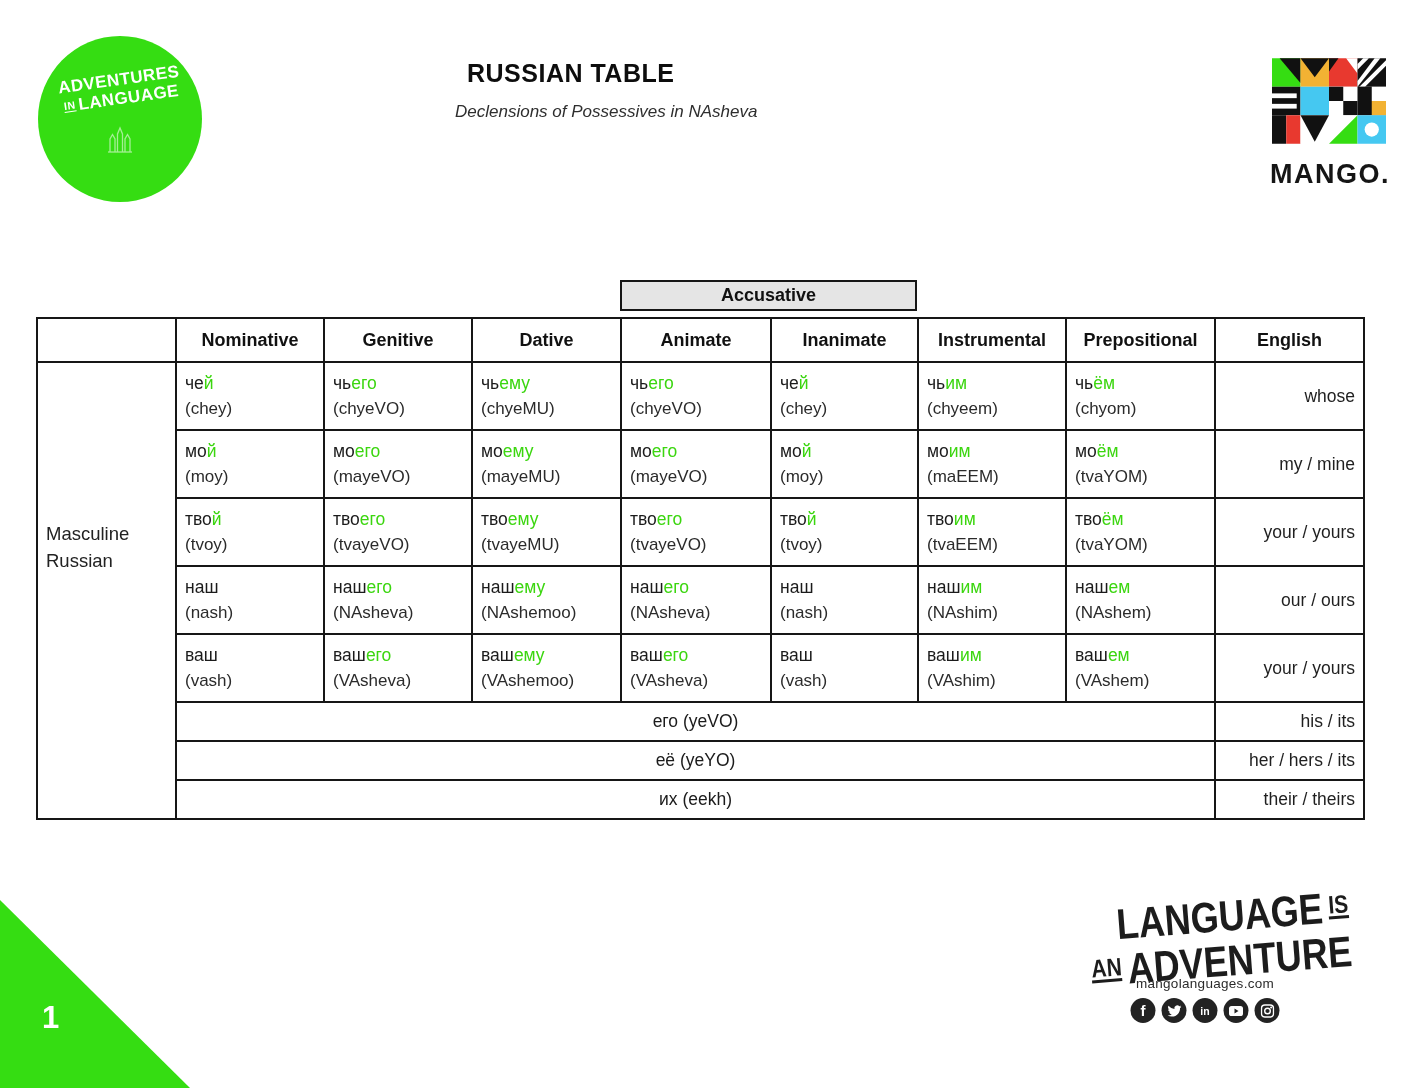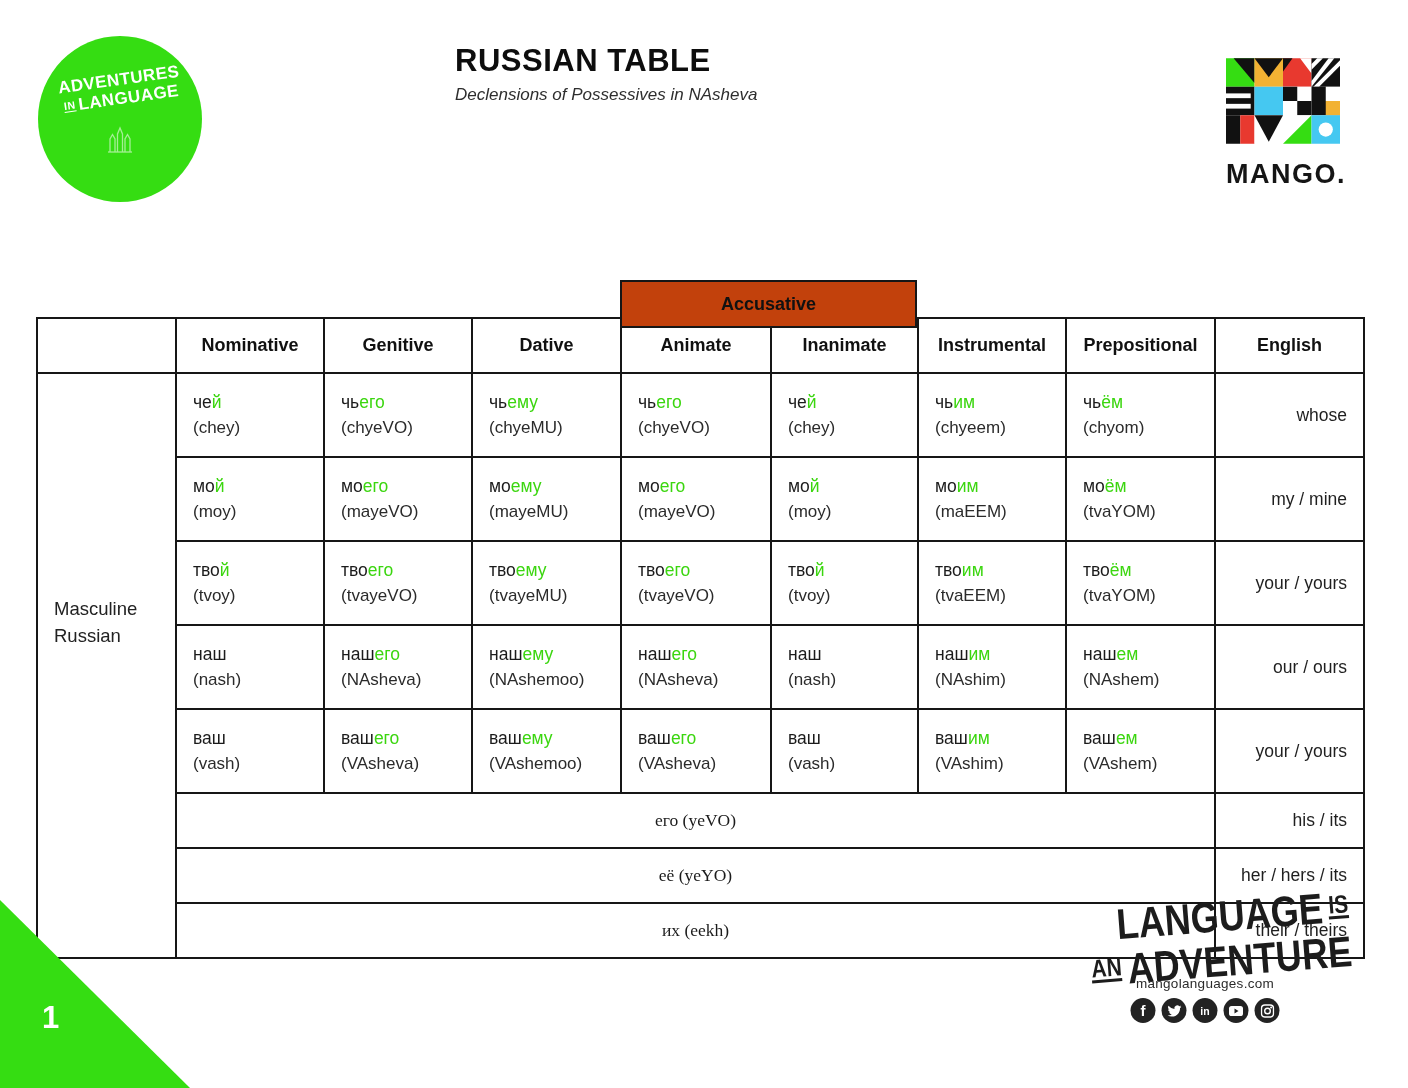--- a/index.html
+++ b/index.html
@@ -13,45 +13,45 @@
     position:absolute;left:38px;top:36px;width:164px;height:166px;border-radius:50%;
     background:#35dd12;display:flex;flex-direction:column;align-items:center;justify-content:center;
   }
   .badge-rot{transform:rotate(-8deg);text-align:center;color:#fff;margin-top:-14px;}
   .badge-l1{font-weight:bold;font-size:17px;letter-spacing:.5px;line-height:19px;}
   .badge-l2{font-weight:bold;font-size:17px;letter-spacing:.5px;line-height:19px;}
   .badge-in{font-size:10.5px;border-bottom:1.5px solid #fff;vertical-align:2px;margin-right:3px;}
   .badge-castle{margin-top:16px;opacity:.55;}
   
   .title-block{position:absolute;left:455px;top:44px;}
-  .doc-title{font-size:31px;font-weight:bold;letter-spacing:.5px;color:#0d0d0d;line-height:34px;margin:0;}
+  .doc-title{font-size:25px;font-weight:bold;letter-spacing:.5px;color:#0d0d0d;line-height:34px;margin:12px;}
   .doc-subtitle{font-size:17px;font-style:italic;color:#2e2e2e;margin-top:7px;}
   
-  .mango{position:absolute;left:1226px;top:58px;width:116px;text-align:left;}
+  .mango{position:absolute;left:1270px;top:58px;width:116px;text-align:right;}
   .mango-word{font-size:27px;font-weight:bold;letter-spacing:1.5px;color:#151515;margin-top:11px;}
   
   .dtable-wrap{position:absolute;left:36px;top:280px;width:1331px;}
   .acc-box{
-    position:absolute;left:584px;top:0;width:297px;height:48px;background:#c2410c;
+    position:absolute;left:584px;top:0;width:297px;height:31px;background:#e5e5e5;
     border:2px solid #161616;box-sizing:border-box;display:flex;align-items:center;justify-content:center;
     font-weight:bold;font-size:18px;z-index:2;
   }
   table.decl{border-collapse:collapse;table-layout:fixed;width:1327px;margin-top:37px;}
-  table.decl td,table.decl th{border:2px solid #161616;box-sizing:border-box;padding:16px;}
+  table.decl td,table.decl th{border:2px solid #161616;box-sizing:border-box;padding:8px;}
   table.decl th{height:44px;font-size:18px;font-weight:bold;text-align:center;vertical-align:middle;}
   tr.word-row{height:57px;}
   td.word-cell{vertical-align:middle;padding-left:15px;}
   .word{font-size:17.5px;line-height:25px;color:#1b1b1b;}
   .word .ending{color:#3bd60f;}
   .pron{font-size:17px;line-height:25px;color:#2b2b2b;}
   td.label-cell{vertical-align:middle;padding-left:14px;}
   .label-inner{font-size:18.5px;line-height:27px;color:#222;padding-bottom:88px;}
   td.english-cell{vertical-align:middle;padding-left:19px;font-size:17.5px;color:#1f1f1f;text-align:right;}
   tr.span-row{height:37px;}
-  tr.span-row td.span-cell{text-align:center;font-size:17.5px;color:#1b1b1b;vertical-align:middle;font-family:Liberation Serif, serif;}
+  tr.span-row td.span-cell{text-align:center;font-size:17.5px;color:#1b1b1b;vertical-align:middle;}
   
   .tagline{
     position:absolute;right:58px;top:882px;width:320px;text-align:right;
     transform:rotate(-4.5deg);transform-origin:right center;color:#1c1c1c;
   }
   .tl-line{white-space:nowrap;transform:scaleX(.84);transform-origin:right center;}
   .tl-big{font-size:43px;font-weight:bold;letter-spacing:0px;}
   .tl-small{font-size:25px;font-weight:bold;border-bottom:3.5px solid #1c1c1c;display:inline-block;
     line-height:23px;position:relative;top:-9px;}
   .tl-line1 .tl-small{margin-left:7px;}

